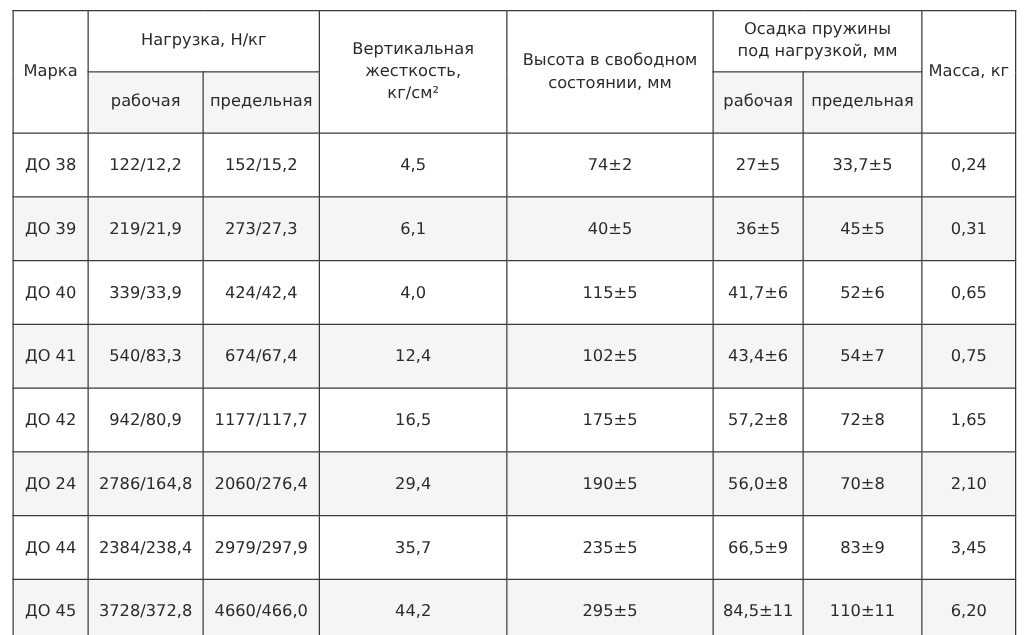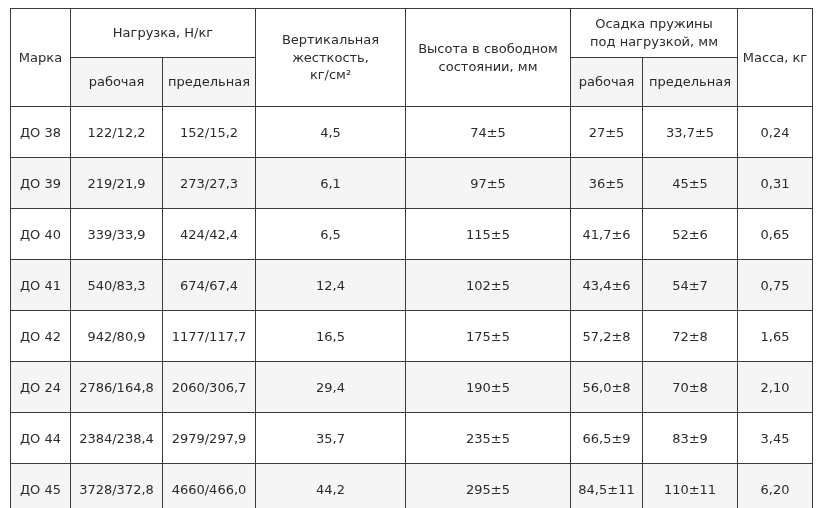--- a/index.html
+++ b/index.html
@@ -84,40 +84,40 @@
         <th class="sub">рабочая</th>
         <th class="sub">предельная</th>
       </tr>
     </thead>
     <tbody>
       <tr>
         <td>ДО 38</td>
         <td>122/12,2</td>
         <td>152/15,2</td>
         <td>4,5</td>
-        <td>74±5</td>
+        <td>74±2</td>
         <td>27±5</td>
         <td>33,7±5</td>
         <td>0,24</td>
       </tr>
       <tr>
         <td>ДО 39</td>
         <td>219/21,9</td>
         <td>273/27,3</td>
         <td>6,1</td>
-        <td>97±5</td>
+        <td>40±5</td>
         <td>36±5</td>
         <td>45±5</td>
         <td>0,31</td>
       </tr>
       <tr>
         <td>ДО 40</td>
         <td>339/33,9</td>
         <td>424/42,4</td>
-        <td>6,5</td>
+        <td>4,0</td>
         <td>115±5</td>
         <td>41,7±6</td>
         <td>52±6</td>
         <td>0,65</td>
       </tr>
       <tr>
         <td>ДО 41</td>
         <td>540/83,3</td>
         <td>674/67,4</td>
         <td>12,4</td>
@@ -132,21 +132,21 @@
         <td>1177/117,7</td>
         <td>16,5</td>
         <td>175±5</td>
         <td>57,2±8</td>
         <td>72±8</td>
         <td>1,65</td>
       </tr>
       <tr>
         <td>ДО 24</td>
         <td>2786/164,8</td>
-        <td>2060/306,7</td>
+        <td>2060/276,4</td>
         <td>29,4</td>
         <td>190±5</td>
         <td>56,0±8</td>
         <td>70±8</td>
         <td>2,10</td>
       </tr>
       <tr>
         <td>ДО 44</td>
         <td>2384/238,4</td>
         <td>2979/297,9</td>

